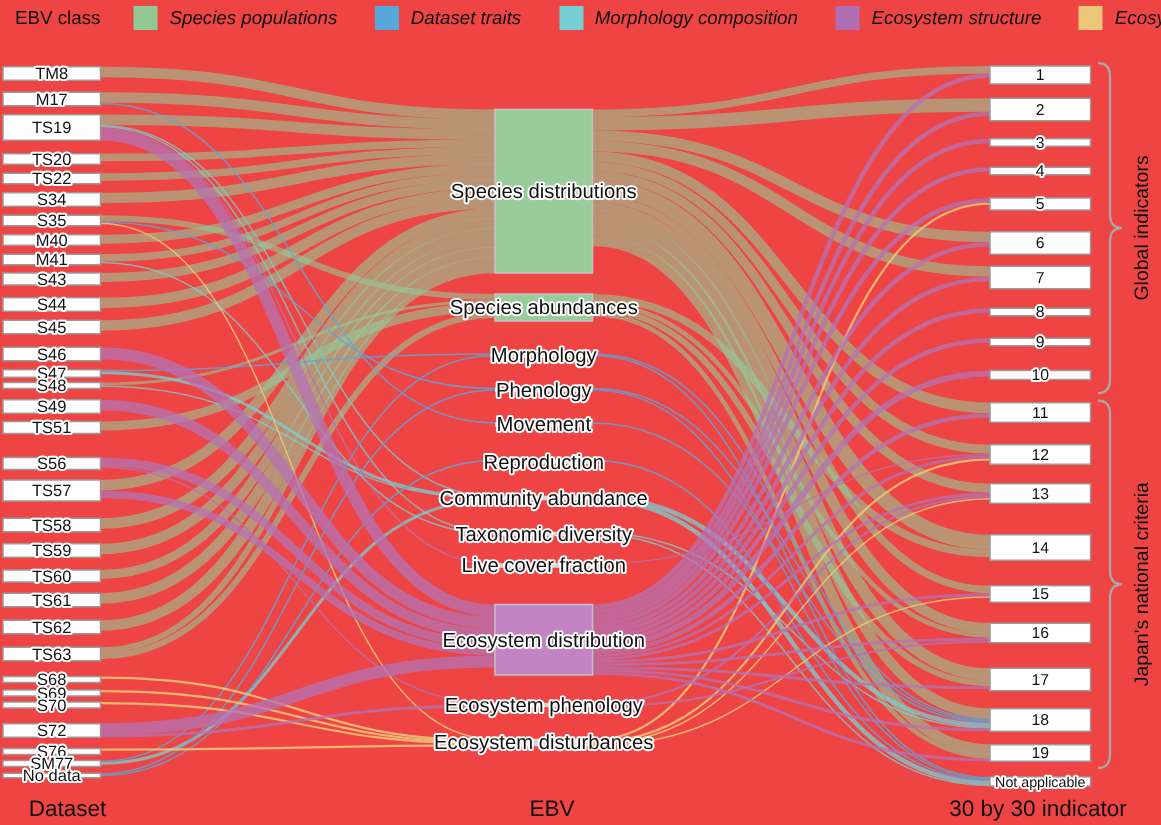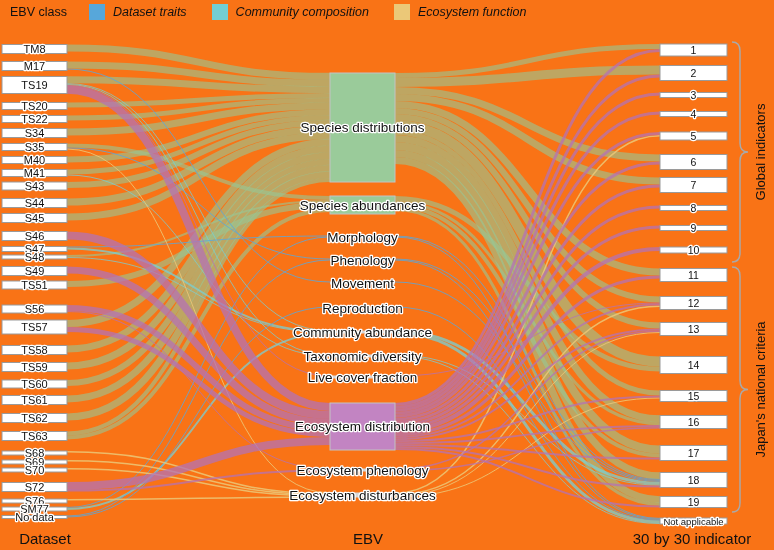--- a/index.html
+++ b/index.html
@@ -1,40 +1,48 @@
 <!DOCTYPE html>
 <html><head>
 <meta charset="utf-8">
 <style>
   html,body{margin:0;padding:0;background:#fff;}
-  #fig{position:relative;width:774px;height:550px;background:#f97316;overflow:hidden;
+  #fig{position:relative;width:774px;height:550px;background:#ef4444;overflow:hidden;
        font-family:"Liberation Sans",sans-serif;}
   #legend{position:absolute;top:2px;left:10px;height:20px;display:flex;align-items:center;
           font-size:12.5px;color:#111;white-space:nowrap;z-index:5;}
   #legend .title{margin-right:22px;}
   .li{display:flex;align-items:center;margin-right:25px;}
   .sw{width:16px;height:16px;display:inline-block;margin-right:8px;}
   .li em{font-style:italic;font-weight:normal;}
   svg{position:absolute;left:0;top:0;}
   text{font-family:"Liberation Sans",sans-serif;fill:#111;}
   .halo{paint-order:stroke;stroke:#fff;stroke-width:2.6px;stroke-linejoin:round;}
 </style>
 </head>
 <body>
 
 <div id="fig">
   <div id="legend">
     <span class="title">EBV class</span>
     <span class="li">
+      <i class="sw" style="background: rgb(147, 199, 147);"></i>
+      <em>Species populations</em>
+    </span>
+    <span class="li">
       <i class="sw" style="background: rgb(87, 167, 218);"></i>
       <em>Dataset traits</em>
     </span>
     <span class="li">
       <i class="sw" style="background: rgb(116, 206, 211);"></i>
-      <em>Community composition</em>
+      <em>Morphology composition</em>
+    </span>
+    <span class="li">
+      <i class="sw" style="background: rgb(175, 111, 178);"></i>
+      <em>Ecosystem structure</em>
     </span>
     <span class="li">
       <i class="sw" style="background: rgb(235, 200, 120);"></i>
       <em>Ecosystem function</em>
     </span>
   </div>
   <svg id="sankey" width="774" height="550" viewBox="0 0 774 550">
       <g>
         <path d="M 67 48 C 198.5 48 198.5 76.34649122807018 330 76.34649122807018" fill="none" stroke="#96C896" stroke-width="7" opacity="0.6"></path>
         <path d="M 67 65 C 198.5 65 198.5 83.03947368421052 330 83.03947368421052" fill="none" stroke="#96C896" stroke-width="7" opacity="0.6"></path>

